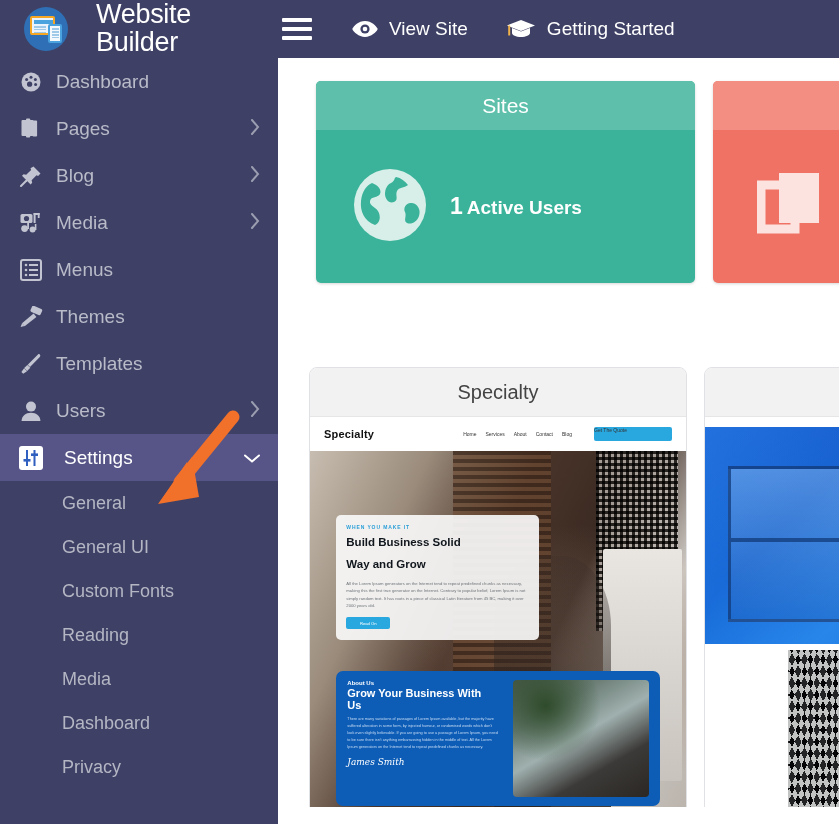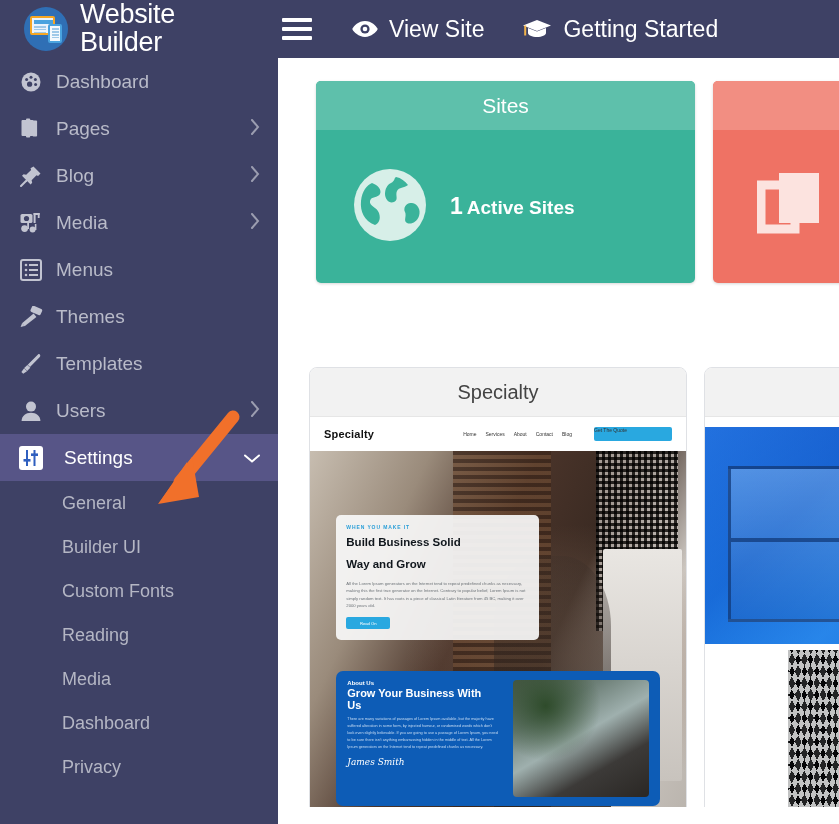--- a/index.html
+++ b/index.html
@@ -46,34 +46,34 @@
     position: absolute; left: 24px; top: 17px;
     width: 14px; height: 19px; background: #f4f9fd;
     border: 2px solid #4aa3df; border-radius: 2px;
   }
   .logo-mark .tab::after {
     content: ""; position: absolute; left: 1.5px; top: 2px;
     width: 7px; height: 10px;
     background: repeating-linear-gradient(to bottom, #9fc9e8 0 1.5px, transparent 1.5px 3px);
   }
   .brand-name {
-    margin-left: 12px; color: #ffffff;
+    margin-left: 28px; color: #ffffff;
     font-size: 27px; font-weight: 400; line-height: 1.02;
     letter-spacing: -0.3px;
   }
   .hamburger {
     width: 30px; margin-left: 4px;
     display: flex; flex-direction: column; gap: 5px; cursor: pointer;
   }
   .hamburger span { display: block; height: 4px; background: #ffffff; border-radius: 1px; }
 
   .topnav { display: flex; align-items: center; gap: 38px; margin-left: 40px; }
   .topnav-item {
     display: flex; align-items: center; gap: 11px;
-    color: #ffffff; font-size: 23px; cursor: pointer;
+    color: #ffffff; font-size: 19px; cursor: pointer;
   }
   .topnav-item svg { display: block; }
 
   
   .sidebar {
     position: absolute; top: 58px; left: 0;
     width: 278px; height: 766px;
     background: #3e4165;
     overflow: hidden;
     z-index: 10;
@@ -455,21 +455,21 @@
         <svg width="16" height="10" viewBox="0 0 16 10">
             <path d="M1 1.5l7 6 7-6" stroke="#ffffff" stroke-width="2" fill="none" stroke-linecap="round"></path>
           </svg>
       </span>
     </div>
 
     <div class="subnav-item">
       <span>General</span>
     </div>
     <div class="subnav-item">
-      <span>Builder UI</span>
+      <span>General UI</span>
     </div>
     <div class="subnav-item">
       <span>Custom Fonts</span>
     </div>
     <div class="subnav-item">
       <span>Reading</span>
     </div>
     <div class="subnav-item">
       <span>Media</span>
     </div>
@@ -492,21 +492,21 @@
         <div class="stat-body">
           <span class="globe">
             <svg width="76" height="76" viewBox="0 0 76 76">
               <circle cx="38" cy="38" r="36" fill="#d7efe8"></circle>
               <path d="M20 16c6 2 10 7 8 11s-9 2-10 7 7 6 9 12 0 10-4 12C12 54 8 44 9 34s6-16 11-18z" fill="#3ab39a"></path>
               <path d="M44 10c5 1 9 4 12 8-4 3-9 2-11 6s2 9-3 11-9-3-9-8 2-9 6-11 3-5 5-6z" fill="#3ab39a"></path>
               <path d="M60 36c6 1 9 7 7 13s-8 9-12 7 0-7-2-11 1-10 7-9z" fill="#3ab39a"></path>
             </svg>
           </span>
           <span class="stat-text">
-            <span class="num">1</span><span class="suffix">Active Sites</span>
+            <span class="num">1</span><span class="suffix">Active Users</span>
           </span>
         </div>
       </div>
 
       <div class="stat-card" style="background:#ef7264;">
         <div class="stat-head" style="background:#f28e82;">
           <span></span>
         </div>
         <div class="stat-body" style="padding-left:44px;">
           <span>

